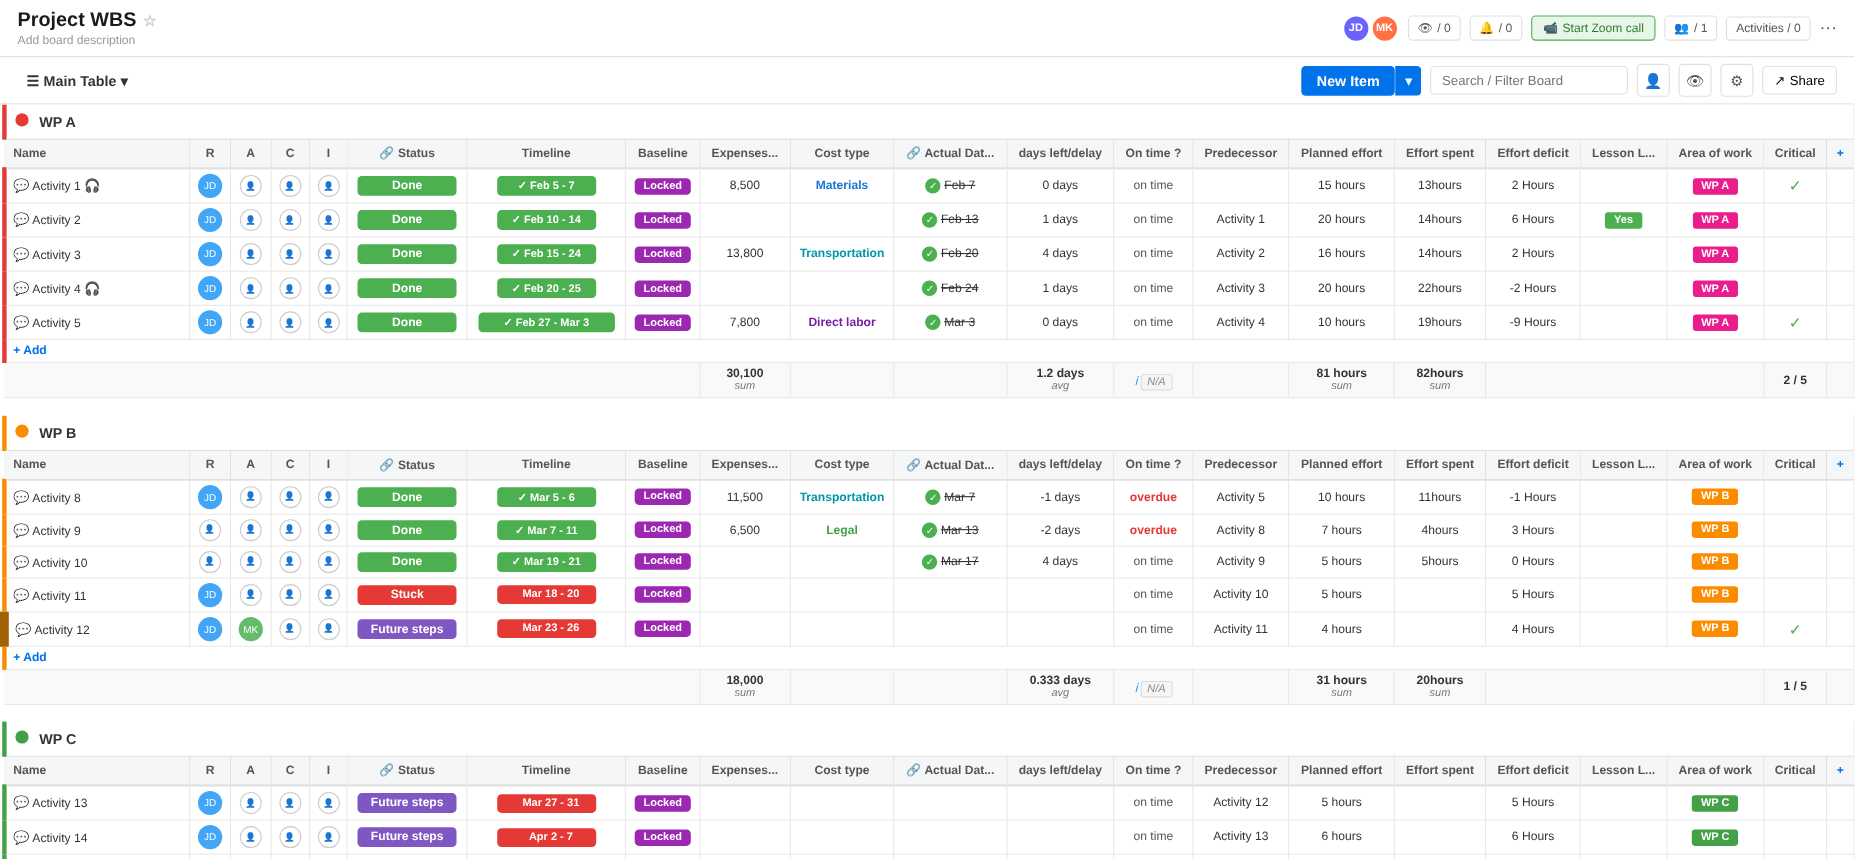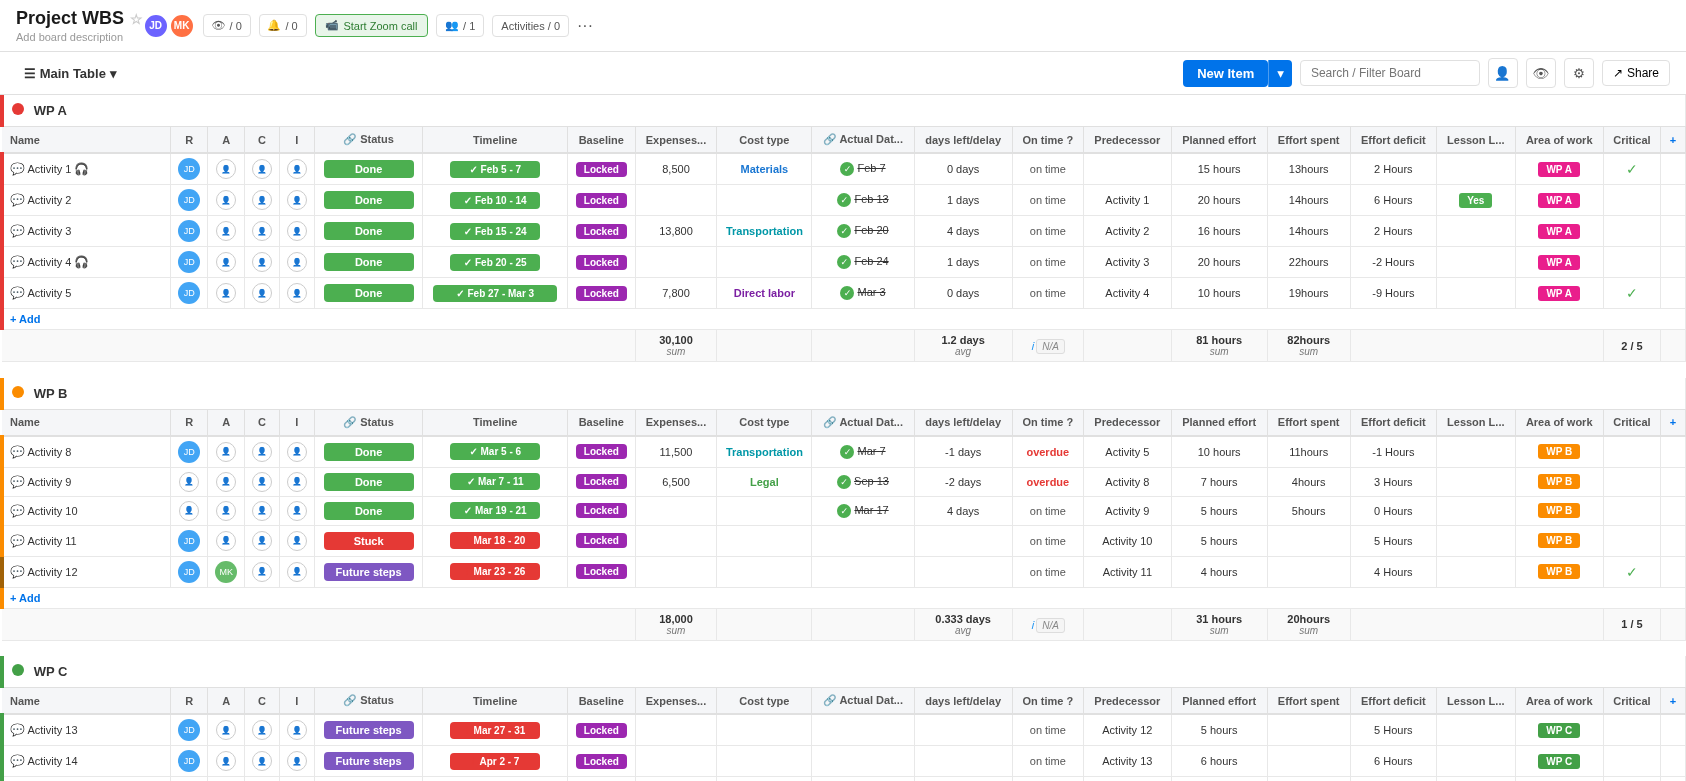--- a/index.html
+++ b/index.html
@@ -1,19 +1,19 @@
 <!DOCTYPE html>
 <html><head>
   <meta charset="utf-8">
   <style>
     * { box-sizing: border-box; margin: 0; padding: 0; }
     body { font-family: -apple-system, BlinkMacSystemFont, 'Segoe UI', sans-serif; font-size: 12px; background: #fff; color: #333; overflow-x: hidden; }
     
     
-    .top-header { display: flex; align-items: center; justify-content: flex-start; padding: 8px 16px; border-bottom: 1px solid #e0e0e0; }
+    .top-header { display: flex; align-items: center; justify-content: space-between; padding: 8px 16px; border-bottom: 1px solid #e0e0e0; }
     .project-title { display: flex; align-items: center; gap: 6px; font-size: 18px; font-weight: 700; color: #1a1a1a; }
     .star-icon { color: #ccc; font-size: 14px; }
     .subtitle { font-size: 11px; color: #999; margin-top: 2px; }
     .header-right { display: flex; align-items: center; gap: 8px; }
     .avatar-group { display: flex; align-items: center; }
     .avatar { width: 26px; height: 26px; border-radius: 50%; background: #6c63ff; display: flex; align-items: center; justify-content: center; color: white; font-size: 10px; font-weight: 600; border: 2px solid white; }
     .avatar.orange { background: #ff7043; }
     .header-stat { display: flex; align-items: center; gap: 4px; font-size: 11px; color: #555; padding: 4px 8px; border: 1px solid #e0e0e0; border-radius: 4px; }
     .zoom-btn { background: #e8f5e9; border: 1px solid #4caf50; border-radius: 4px; padding: 4px 10px; font-size: 11px; color: #2e7d32; cursor: pointer; display: flex; align-items: center; gap: 4px; }
     .more-btn { background: none; border: none; font-size: 16px; cursor: pointer; color: #555; }
@@ -432,21 +432,21 @@
           </td>
           <td><div class="person-circle">👤</div></td>
           <td><div class="person-circle">👤</div></td>
           <td><div class="person-circle">👤</div></td>
           <td><div class="person-circle">👤</div></td>
           <td><span class="badge badge-done">Done</span></td>
           <td><span class="timeline timeline-green">✓ Mar 7 - 11</span></td>
           <td><span class="locked">Locked</span></td>
           <td>6,500</td>
           <td><span class="cost-legal">Legal</span></td>
-          <td><span class="green-circle">✓</span> <s>Sep 13</s></td>
+          <td><span class="green-circle">✓</span> <s>Mar 13</s></td>
           <td>-2 days</td>
           <td class="overdue">overdue</td>
           <td>Activity 8</td>
           <td>7 hours</td>
           <td>4hours</td>
           <td>3 Hours</td>
           <td></td>
           <td><span class="area-badge area-wpb">WP B</span></td>
           <td></td>
           <td></td>
@@ -499,21 +499,21 @@
           <td>Activity 10</td>
           <td>5 hours</td>
           <td></td>
           <td>5 Hours</td>
           <td></td>
           <td><span class="area-badge area-wpb">WP B</span></td>
           <td></td>
           <td></td>
         </tr>
 
-        <tr style="border-left:4px solid #a16207;">
+        <tr style="border-left:8px solid #a16207;">
           <td class="left-align">
             <span class="chat-icon">💬</span>
             Activity 12
           </td>
           <td><div class="person-avatar">JD</div></td>
           <td><div class="person-avatar green2">MK</div></td>
           <td><div class="person-circle">👤</div></td>
           <td><div class="person-circle">👤</div></td>
           <td><span class="badge badge-future">Future steps</span></td>
           <td><span class="timeline timeline-red"><span class="excl">!</span> Mar 23 - 26</span></td>

